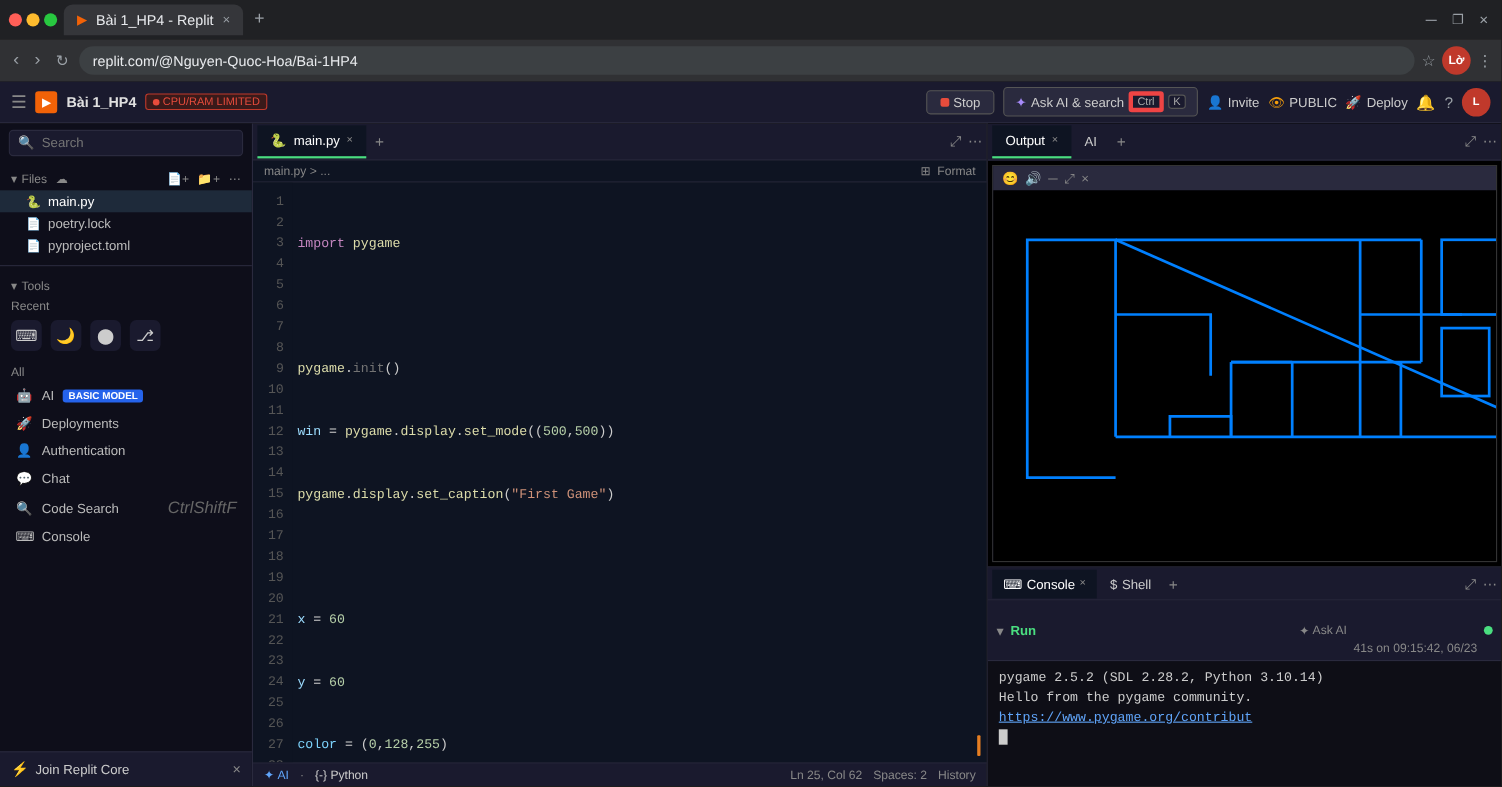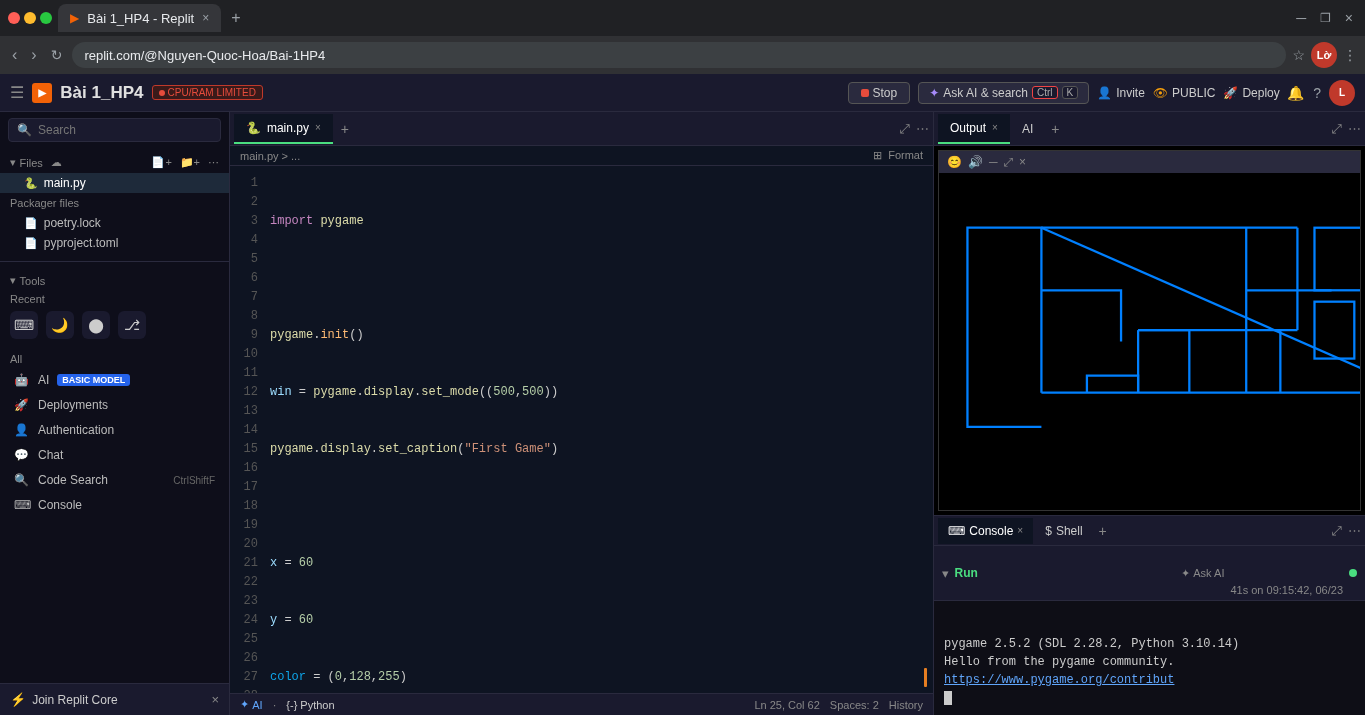--- a/index.html
+++ b/index.html
@@ -35,35 +35,35 @@
   <span style="width:26px;height:26px;border-radius:50%;background:#c0392b;display:flex;align-items:center;justify-content:center;color:white;font-size:11px;font-weight:bold;">Lờ</span>
   <span style="color:#9aa0a6;font-size:14px;cursor:pointer;">⋮</span>
 </div>
 
 <div style="display:flex;flex-direction:column;height:641px;overflow:hidden;">
 
   <div style="background:#1a1a2e;height:38px;display:flex;align-items:center;padding:0 10px;gap:8px;border-bottom:1px solid #2a2a3e;">
     <div style="display:flex;align-items:center;gap:8px;flex:1;">
       <div style="color:#888;font-size:16px;cursor:pointer;">☰</div>
       <div style="width:20px;height:20px;background:#f26207;border-radius:3px;display:flex;align-items:center;justify-content:center;color:white;font-size:10px;font-weight:bold;">▶</div>
-      <span style="color:#e0e0e0;font-weight:600;font-size:17px;">Bài 1_HP4</span>
+      <span style="color:#e0e0e0;font-weight:600;font-size:13px;">Bài 1_HP4</span>
       <div style="background:#3a1a1a;border:1px solid #c0392b;color:#e74c3c;font-size:10px;padding:1px 6px;border-radius:3px;display:flex;align-items:center;gap:3px;">
         <span style="width:6px;height:6px;background:#e74c3c;border-radius:50%;display:inline-block;"></span>
         <span>CPU/RAM LIMITED</span>
       </div>
     </div>
     <div style="background:#2a2a3e;border:1px solid #555;color:#ccc;padding:3px 12px;border-radius:4px;cursor:pointer;font-size:12px;display:flex;align-items:center;gap:4px;">
       <span style="width:8px;height:8px;background:#e74c3c;border-radius:2px;display:inline-block;"></span>
       <span>Stop</span>
     </div>
     <div style="display:flex;align-items:center;gap:8px;">
       <div style="background:#2a2a3e;border:1px solid #555;color:#ccc;padding:3px 10px;border-radius:4px;cursor:pointer;font-size:12px;display:flex;align-items:center;gap:4px;">
         <span style="color:#a78bfa;">✦</span>
         <span>Ask AI &amp; search</span>
-        <span style="background:#1a1a2e;border:1px solid #ef4444;border-radius:3px;padding:0 4px;font-size:10px;color:#aaa;">Ctrl</span>
+        <span style="background:#1a1a2e;border:4px solid #ef4444;border-radius:3px;padding:0 4px;font-size:10px;color:#aaa;">Ctrl</span>
         <span style="background:#1a1a2e;border:1px solid #555;border-radius:3px;padding:0 4px;font-size:10px;color:#aaa;">K</span>
       </div>
       <button style="background:none;border:none;color:#ccc;cursor:pointer;font-size:12px;display:flex;align-items:center;gap:4px;">
         <span>👤</span>
         <span>Invite</span>
       </button>
       <button style="background:none;border:none;color:#ccc;cursor:pointer;font-size:12px;display:flex;align-items:center;gap:4px;">
         <span style="color:#f59e0b;">👁</span>
         <span>PUBLIC</span>
       </button>
@@ -95,23 +95,20 @@
           <span style="margin-left:4px;">☁</span>
           <span style="flex:1;"></span>
           <span style="cursor:pointer;">📄+</span>
           <span style="cursor:pointer;margin-left:4px;">📁+</span>
           <span style="cursor:pointer;margin-left:4px;">⋯</span>
         </div>
         <div style="padding:3px 10px 3px 24px;display:flex;align-items:center;gap:6px;cursor:pointer;font-size:12px;color:#fff;background:#1e2a3a;">
           <span style="color:#4ade80;font-size:11px;">🐍</span>
           <span>main.py</span>
         </div>
-        <div style="padding:4px 10px;font-size:11px;color:#888;">
-          <span>Packager files</span>
-        </div>
         <div style="padding:3px 10px 3px 24px;display:flex;align-items:center;gap:6px;cursor:pointer;font-size:12px;color:#bbb;">
           <span style="color:#60a5fa;font-size:11px;">📄</span>
           <span>poetry.lock</span>
         </div>
         <div style="padding:3px 10px 3px 24px;display:flex;align-items:center;gap:6px;cursor:pointer;font-size:12px;color:#bbb;">
           <span style="color:#fb923c;font-size:11px;">📄</span>
           <span>pyproject.toml</span>
         </div>
       </div>
 
@@ -151,21 +148,21 @@
           <span style="width:16px;text-align:center;">👤</span>
           <span>Authentication</span>
         </div>
         <div style="padding:5px 10px;display:flex;align-items:center;gap:8px;cursor:pointer;font-size:12px;color:#bbb;border-radius:4px;margin:1px 4px;">
           <span style="width:16px;text-align:center;">💬</span>
           <span>Chat</span>
         </div>
         <div style="padding:5px 10px;display:flex;align-items:center;gap:8px;cursor:pointer;font-size:12px;color:#bbb;border-radius:4px;margin:1px 4px;">
           <span style="width:16px;text-align:center;">🔍</span>
           <span>Code Search</span>
-          <span style="margin-left:auto;color:#666;font-size:10px;">CtrlShiftF</span>
+          <span style="margin-left:auto;color:#666;font-size:15px;font-style:italic;">CtrlShiftF</span>
         </div>
         <div style="padding:5px 10px;display:flex;align-items:center;gap:8px;cursor:pointer;font-size:12px;color:#bbb;border-radius:4px;margin:1px 4px;">
           <span style="width:16px;text-align:center;">⌨</span>
           <span>Console</span>
         </div>
       </div>
 
       <div style="background:#1a1a2e;padding:8px 10px;display:flex;align-items:center;gap:6px;cursor:pointer;border-top:1px solid #2a2a3e;">
         <span style="color:#888;">⚡</span>
         <span style="color:#ccc;font-size:12px;flex:1;">Join Replit Core</span>
@@ -225,27 +222,27 @@
           <div style="line-height:19px;">24</div>
           <div style="line-height:19px;">25</div>
           <div style="line-height:19px;">26</div>
           <div style="line-height:19px;">27</div>
           <div style="line-height:19px;">28</div>
         </div>
 
         <div style="flex:1;padding:8px 4px;font-family:'Courier New',monospace;font-size:12px;line-height:19px;overflow:auto;color:#ccc;white-space:pre;position:relative;">
           <div><span style="color:#c586c0;">import</span> <span style="color:#dcdcaa;">pygame</span></div>
           <div> </div>
-          <div><span style="color:#dcdcaa;">pygame</span>.<span style="color:#fdba74;">init</span>()</div>
+          <div><span style="color:#dcdcaa;">pygame</span>.<span style="color:#737373;">init</span>()</div>
           <div><span style="color:#9cdcfe;">win</span> = <span style="color:#dcdcaa;">pygame</span>.<span style="color:#dcdcaa;">display</span>.<span style="color:#dcdcaa;">set_mode</span>((<span style="color:#b5cea8;">500</span>,<span style="color:#b5cea8;">500</span>))</div>
           <div><span style="color:#dcdcaa;">pygame</span>.<span style="color:#dcdcaa;">display</span>.<span style="color:#dcdcaa;">set_caption</span>(<span style="color:#ce9178;">"First Game"</span>)</div>
           <div> </div>
           <div><span style="color:#9cdcfe;">x</span> = <span style="color:#b5cea8;">60</span></div>
           <div><span style="color:#9cdcfe;">y</span> = <span style="color:#b5cea8;">60</span></div>
-          <div style="position:relative;"><span style="color:#0ea5e9;">color</span> = (<span style="color:#b5cea8;">0</span>,<span style="color:#b5cea8;">128</span>,<span style="color:#b5cea8;">255</span>)<span style="position:absolute;right:2px;top:0;width:3px;height:19px;background:#e67e22;border-radius:1px;"></span></div>
+          <div style="position:relative;"><span style="color:#7dd3fc;">color</span> = (<span style="color:#b5cea8;">0</span>,<span style="color:#b5cea8;">128</span>,<span style="color:#b5cea8;">255</span>)<span style="position:absolute;right:2px;top:0;width:3px;height:19px;background:#e67e22;border-radius:1px;"></span></div>
           
           
           
           
           
           
           
           
           
           
@@ -269,21 +266,21 @@
         <span>·</span>
         <span style="color:#ccc;">{-} Python</span>
         <div style="margin-left:auto;display:flex;gap:10px;">
           <span>Ln 25, Col 62</span>
           <span>Spaces: 2</span>
           <span style="display:flex;align-items:center;gap:3px;">History</span>
         </div>
       </div>
     </div>
 
-    <div style="width:432px;display:flex;flex-direction:column;border-left:1px solid #2a2a3e;">
+    <div style="width:468px;display:flex;flex-direction:column;border-left:1px solid #2a2a3e;">
 
       <div style="flex:1;display:flex;flex-direction:column;background:#000;overflow:hidden;">
 
         <div style="background:#1a1a2e;height:34px;display:flex;align-items:center;padding:0 4px;border-bottom:1px solid #2a2a3e;">
           <div style="padding:0 12px;height:30px;display:flex;align-items:center;gap:6px;font-size:12px;cursor:pointer;color:#fff;background:#0e1422;border-bottom:2px solid #4ade80;">
             <span>Output</span>
             <span style="color:#888;font-size:10px;cursor:pointer;">×</span>
           </div>
           <div style="padding:0 12px;height:30px;display:flex;align-items:center;gap:6px;font-size:12px;cursor:pointer;color:#ccc;">
             <span>AI</span>
@@ -363,21 +360,21 @@
             <span>Run</span>
           </button>
           <button style="background:none;border:none;color:#888;font-size:11px;cursor:pointer;display:flex;align-items:center;gap:3px;margin-left:auto;">
             <span>✦</span>
             <span>Ask AI</span>
           </button>
           <span style="color:#888;font-size:11px;margin-top:34px;">41s on 09:15:42, 06/23</span>
           <span style="width:8px;height:8px;background:#4ade80;border-radius:50%;display:inline-block;"></span>
         </div>
 
-        <div style="padding:6px 10px;font-family:'Courier New',monospace;font-size:12px;color:#ccc;line-height:18px;overflow:auto;flex:1;margin-top:28px;">
+        <div style="padding:6px 10px;font-family:'Courier New',monospace;font-size:12px;color:#ccc;line-height:18px;overflow:auto;flex:1;">
           <div>pygame 2.5.2 (SDL 2.28.2, Python 3.10.14)</div>
           <div>Hello from the pygame community. <span style="color:#60a5fa;text-decoration:underline;cursor:pointer;">https://www.pygame.org/contribut</span></div>
           <div><span style="display:inline-block;width:8px;height:14px;background:#ccc;vertical-align:middle;"></span></div>
         </div>
       </div>
     </div>
   </div>
 </div>
 
 </body></html>

